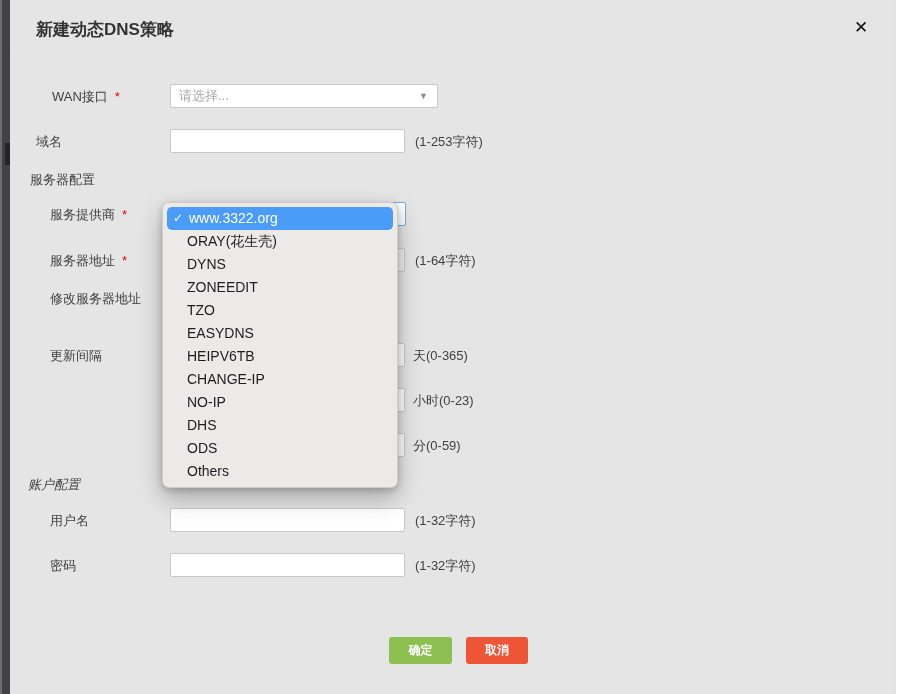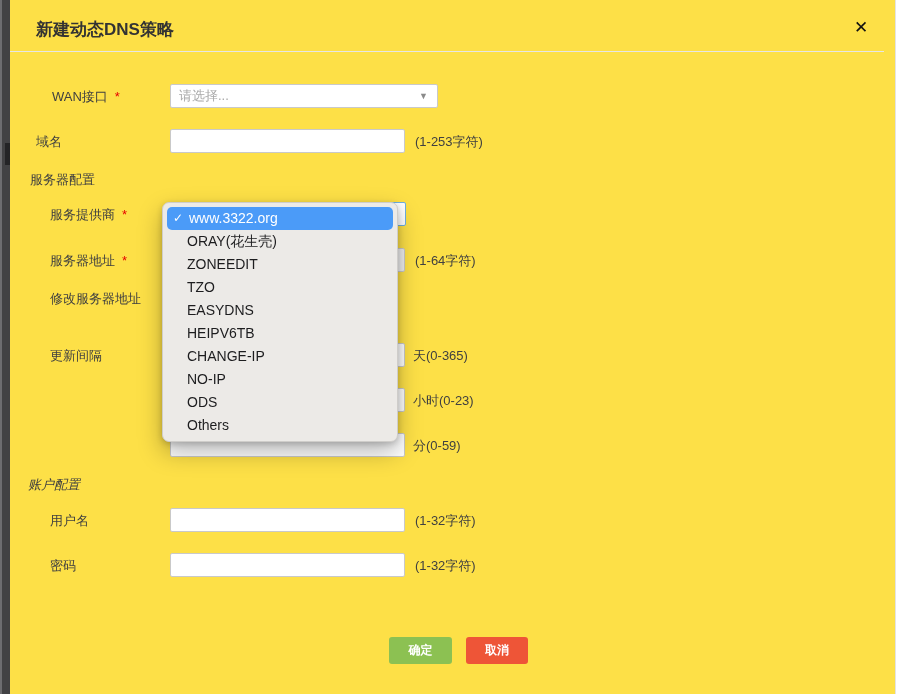--- a/index.html
+++ b/index.html
@@ -13,21 +13,21 @@
   .backdrop-strip {
     position:absolute; left:0; top:0; width:10px; height:694px;
     background:#424244; border-left:2px solid #6d6d70;
   }
   .backdrop-smudge {
     position:absolute; left:3px; top:143px; width:6px; height:22px;
     background:#242426;
   }
   .modal {
     position:absolute; left:10px; top:0; width:886px; height:694px;
-    background:#fde047; border-right:1px solid #e3e3e3;
+    background:#e5e5e5; border-right:1px solid #e3e3e3;
   }
   .modal-title {
     position:absolute; left:26px; top:18px;
     font-size:17px; font-weight:bold; color:#333;
   }
   .close-btn {
     position:absolute; left:838px; top:14px; width:26px; height:26px;
     font-size:17px; font-weight:bold; color:#111;
     display:flex; align-items:center; justify-content:center; cursor:pointer;
   }
@@ -143,26 +143,28 @@
   <div class="lbl" style="left:40px; top:557px;">密码</div>
   <input class="txt-input" style="left: 160px; top: 553px;">
   <div class="hint" style="left:405px; top:557px;">(1-32字符)</div>
 
   <div class="dropdown">
     <div class="dd-item selected">
       <span class="dd-check">✓</span>
       <span>www.3322.org</span>
     </div>
     <div class="dd-item">ORAY(花生壳)</div>
+    <div class="dd-item">DYNS</div>
     <div class="dd-item">ZONEEDIT</div>
     <div class="dd-item">TZO</div>
     <div class="dd-item">EASYDNS</div>
     <div class="dd-item">HEIPV6TB</div>
     <div class="dd-item">CHANGE-IP</div>
     <div class="dd-item">NO-IP</div>
+    <div class="dd-item">DHS</div>
     <div class="dd-item">ODS</div>
     <div class="dd-item">Others</div>
   </div>
 
   <button class="btn btn-ok">确定</button>
   <button class="btn btn-cancel">取消</button>
 
 </div>
 
 </body></html>

